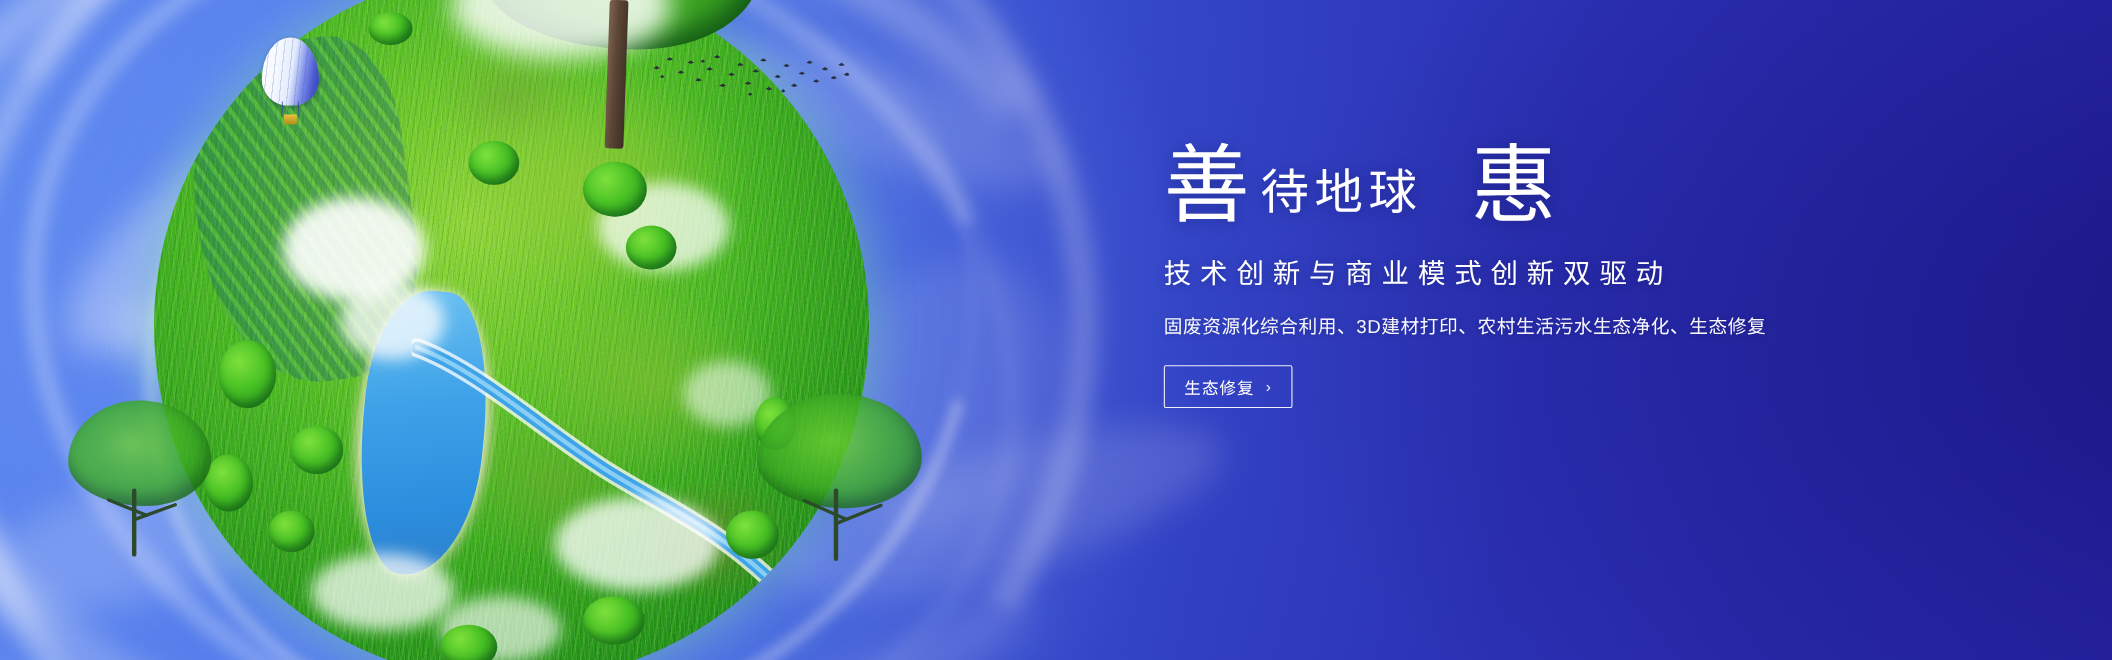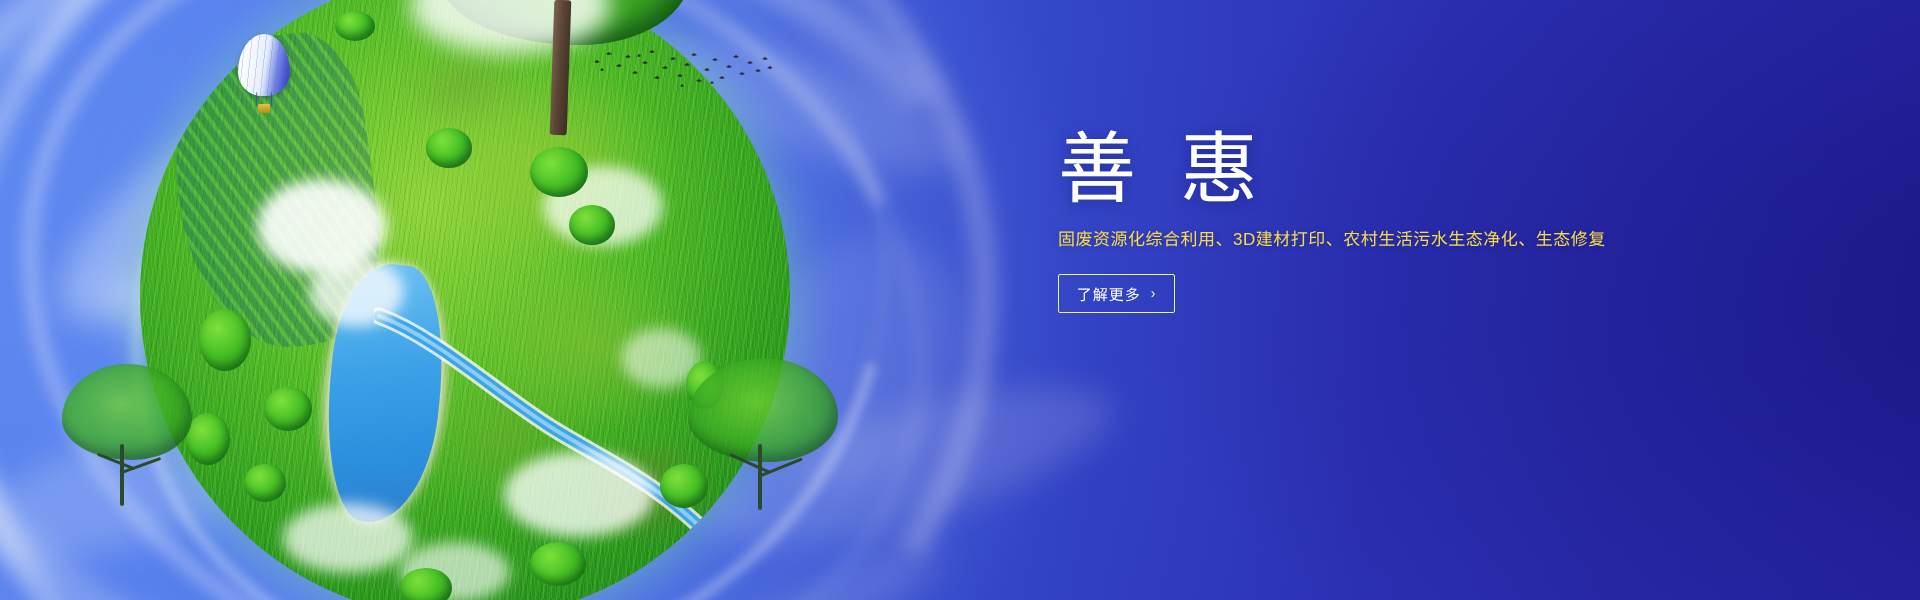--- a/index.html
+++ b/index.html
@@ -295,21 +295,21 @@
     margin-top:22px;
     color:#ffffff;
     font-size:25px;
     letter-spacing:8px;
     font-weight:400;
     white-space:nowrap;
     text-shadow:0 1px 8px rgba(10,14,70,.35);
   }
   .desc{
     margin-top:19px;
-    color:#fde047;
+    color:#ffffff;
     font-size:17px;
     letter-spacing:.5px;
     font-weight:400;
     white-space:nowrap;
     opacity:.97;
     text-shadow:0 1px 6px rgba(10,14,70,.30);
   }
   .cta{
     margin-top:24px;
     display:inline-flex;
@@ -460,27 +460,29 @@
         <path d="M88,38 l2,-2 l2,2 l-2,1z"></path>
           <path d="M118,35 l2,-2 l2,2 l-2,1z"></path>
       </g>
     </svg>
   </div>
 
   <div class="panel">
 
     <div class="headline">
       <span class="hl-big">善</span>
+      <span class="hl-sm">待地球</span>
       <span class="hl-gap"></span>
       <span class="hl-big">惠</span>
     </div>
 
+    <div class="subtitle">技术创新与商业模式创新双驱动</div>
 
     <div class="desc">固废资源化综合利用、3D建材打印、农村生活污水生态净化、生态修复</div>
 
     <a class="cta" href="#">
-      <span>了解更多</span>
+      <span>生态修复</span>
       <span class="chev">›</span>
     </a>
 
   </div>
 
 </div>
 
 </body></html>

